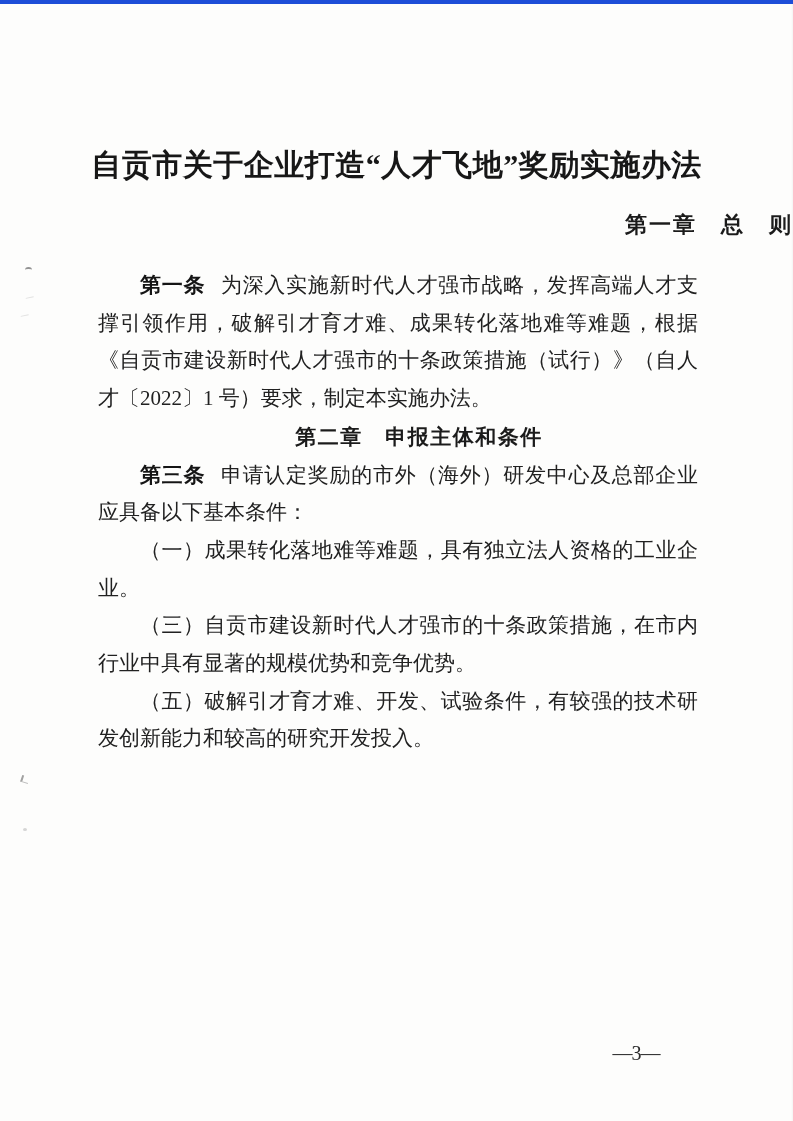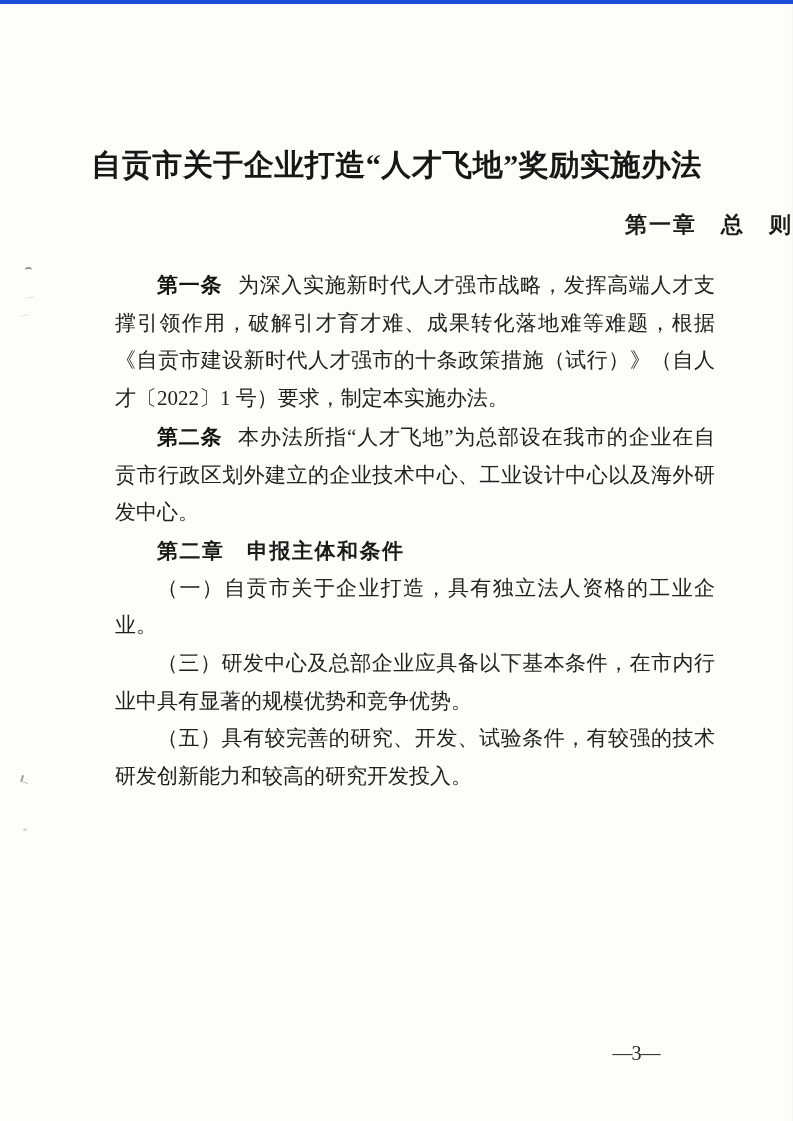--- a/index.html
+++ b/index.html
@@ -50,36 +50,35 @@
   }
   .content {
     position: absolute;
     top: 262px;
     left: 98px;
     width: 600px;
     font-size: 21px;
     line-height: 37.7px;
     text-align: justify;
     color: #212121;
-    margin-left: 17px;
   }
   .content p {
     margin: 0;
     padding: 0;
     text-indent: 2em;
   }
   .article-label {
     font-family: "Liberation Sans", sans-serif;
     font-weight: bold;
     margin-right: 0.75em;
     color: #151515;
   }
   .chapter-heading-2 {
     margin: 10px 0 18px 0;
-    text-align: left;
+    text-align: center;
     text-indent: 0;
     font-family: "Liberation Sans", sans-serif;
     font-weight: bold;
     font-size: 21px;
     letter-spacing: 1.5px;
     color: #1b1b1b;
   }
   .page-number {
     position: absolute;
     top: 1038px;
@@ -129,30 +128,30 @@
   <h1 class="doc-title">自贡市关于企业打造“人才飞地”奖励实施办法</h1>
 
   <h2 class="chapter-heading-1">第一章　总　则</h2>
 
   <div class="content">
 
     <p>
       <span class="article-label">第一条</span><span>为深入实施新时代人才强市战略，发挥高端人才支撑引领作用，破解引才育才难、成果转化落地难等难题，根据《自贡市建设新时代人才强市的十条政策措施（试行）》（自人才〔2022〕1 号）要求，制定本实施办法。</span>
     </p>
 
-    <p>
-      <span class="article-label">第二条</span><span>本办法所指“人才飞地”为总部设在我市的企业在自贡市行政区划外建立的企业技术中心、工业设计中心以及海外研发中心。</span>
-    </p>
 
     <p class="chapter-heading-2">第二章　申报主体和条件</p>
 
+    <p>
+      <span class="article-label">第三条</span><span>申请认定奖励的市外（海外）研发中心及总部企业应具备以下基本条件：</span>
+    </p>
 
-    <p>（一）自贡市关于企业打造，具有独立法人资格的工业企业。</p>
-    <p>（三）研发中心及总部企业应具备以下基本条件，在市内行业中具有显著的规模优势和竞争优势。</p>
-    <p>（五）具有较完善的研究、开发、试验条件，有较强的技术研发创新能力和较高的研究开发投入。</p>
+    <p>（一）成果转化落地难等难题，具有独立法人资格的工业企业。</p>
+    <p>（三）自贡市建设新时代人才强市的十条政策措施，在市内行业中具有显著的规模优势和竞争优势。</p>
+    <p>（五）破解引才育才难、开发、试验条件，有较强的技术研发创新能力和较高的研究开发投入。</p>
 
   </div>
 
   <div class="page-number">—3—</div>
 
   <div class="artifact caret" style="top:263px; left:25px;"></div>
   <div class="artifact faint" style="top:293px; left:26px;"></div>
   <div class="artifact faint" style="top:311px; left:21px;"></div>
   <div class="artifact squiggle" style="top:772px; left:21px;"></div>
   <div class="artifact dot" style="top:824px; left:23px;"></div>

